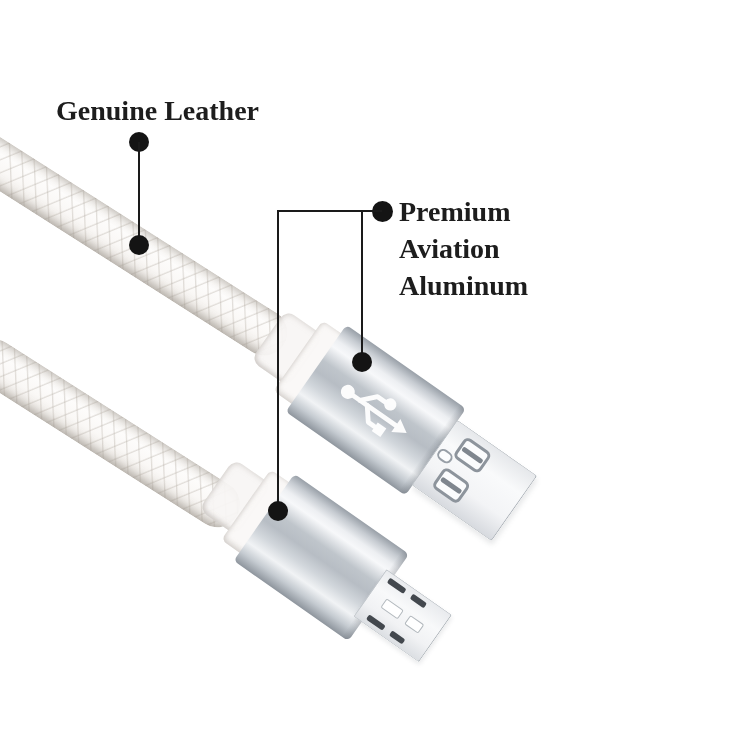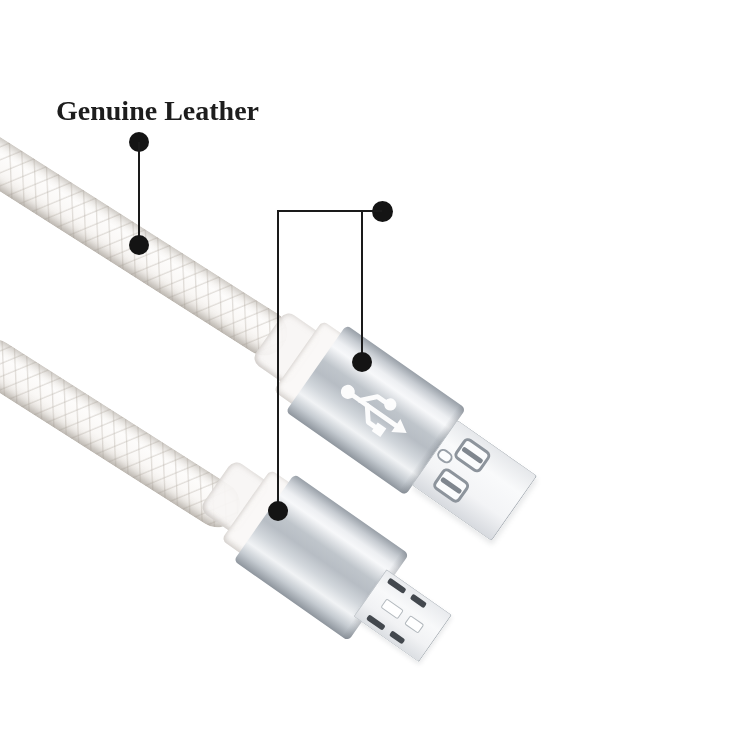--- a/index.html
+++ b/index.html
@@ -149,20 +149,21 @@
       <div class="win w2"></div>
     </div>
   </div>
 
   <div class="label leather">Genuine Leather</div>
   <div class="dot leather-top"></div>
   <div class="cline leather-v"></div>
   <div class="dot leather-bottom"></div>
 
   <div class="label premium">
+    <div>Premium Aviation Aluminum</div>
   </div>
   <div class="dot premium-bullet"></div>
   <div class="cline bracket-h"></div>
   <div class="cline bracket-v-right"></div>
   <div class="dot on-usb-a"></div>
   <div class="cline bracket-v-left"></div>
   <div class="dot on-micro"></div>
 
 </div>
 

